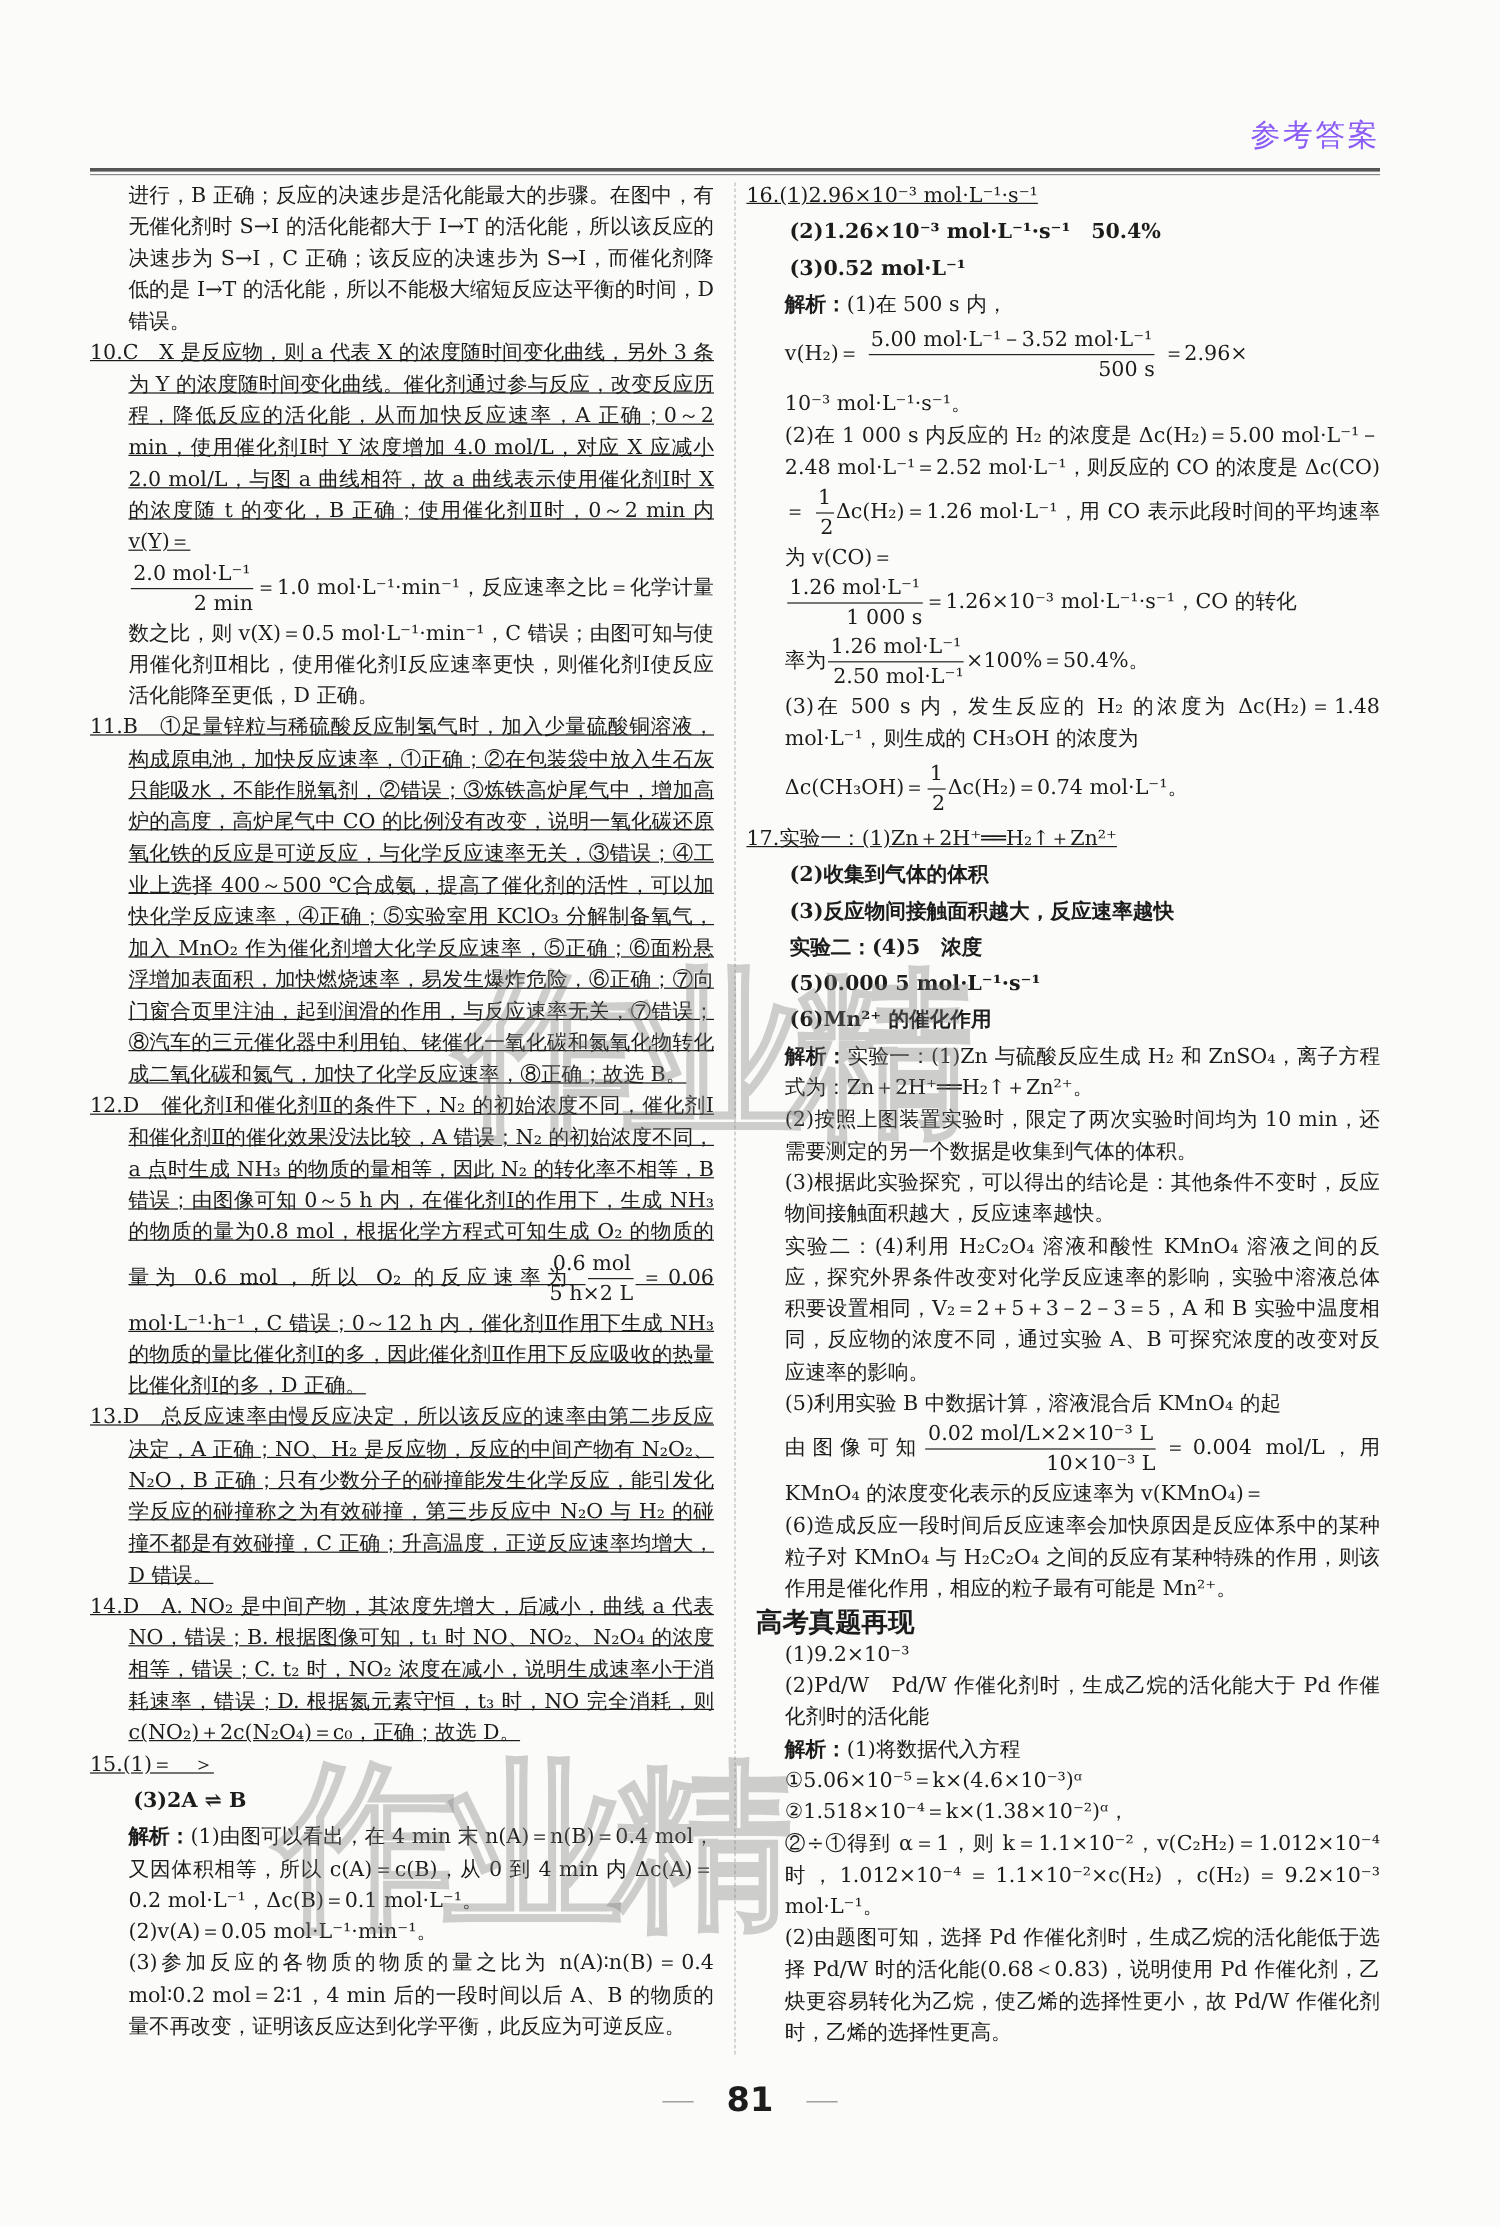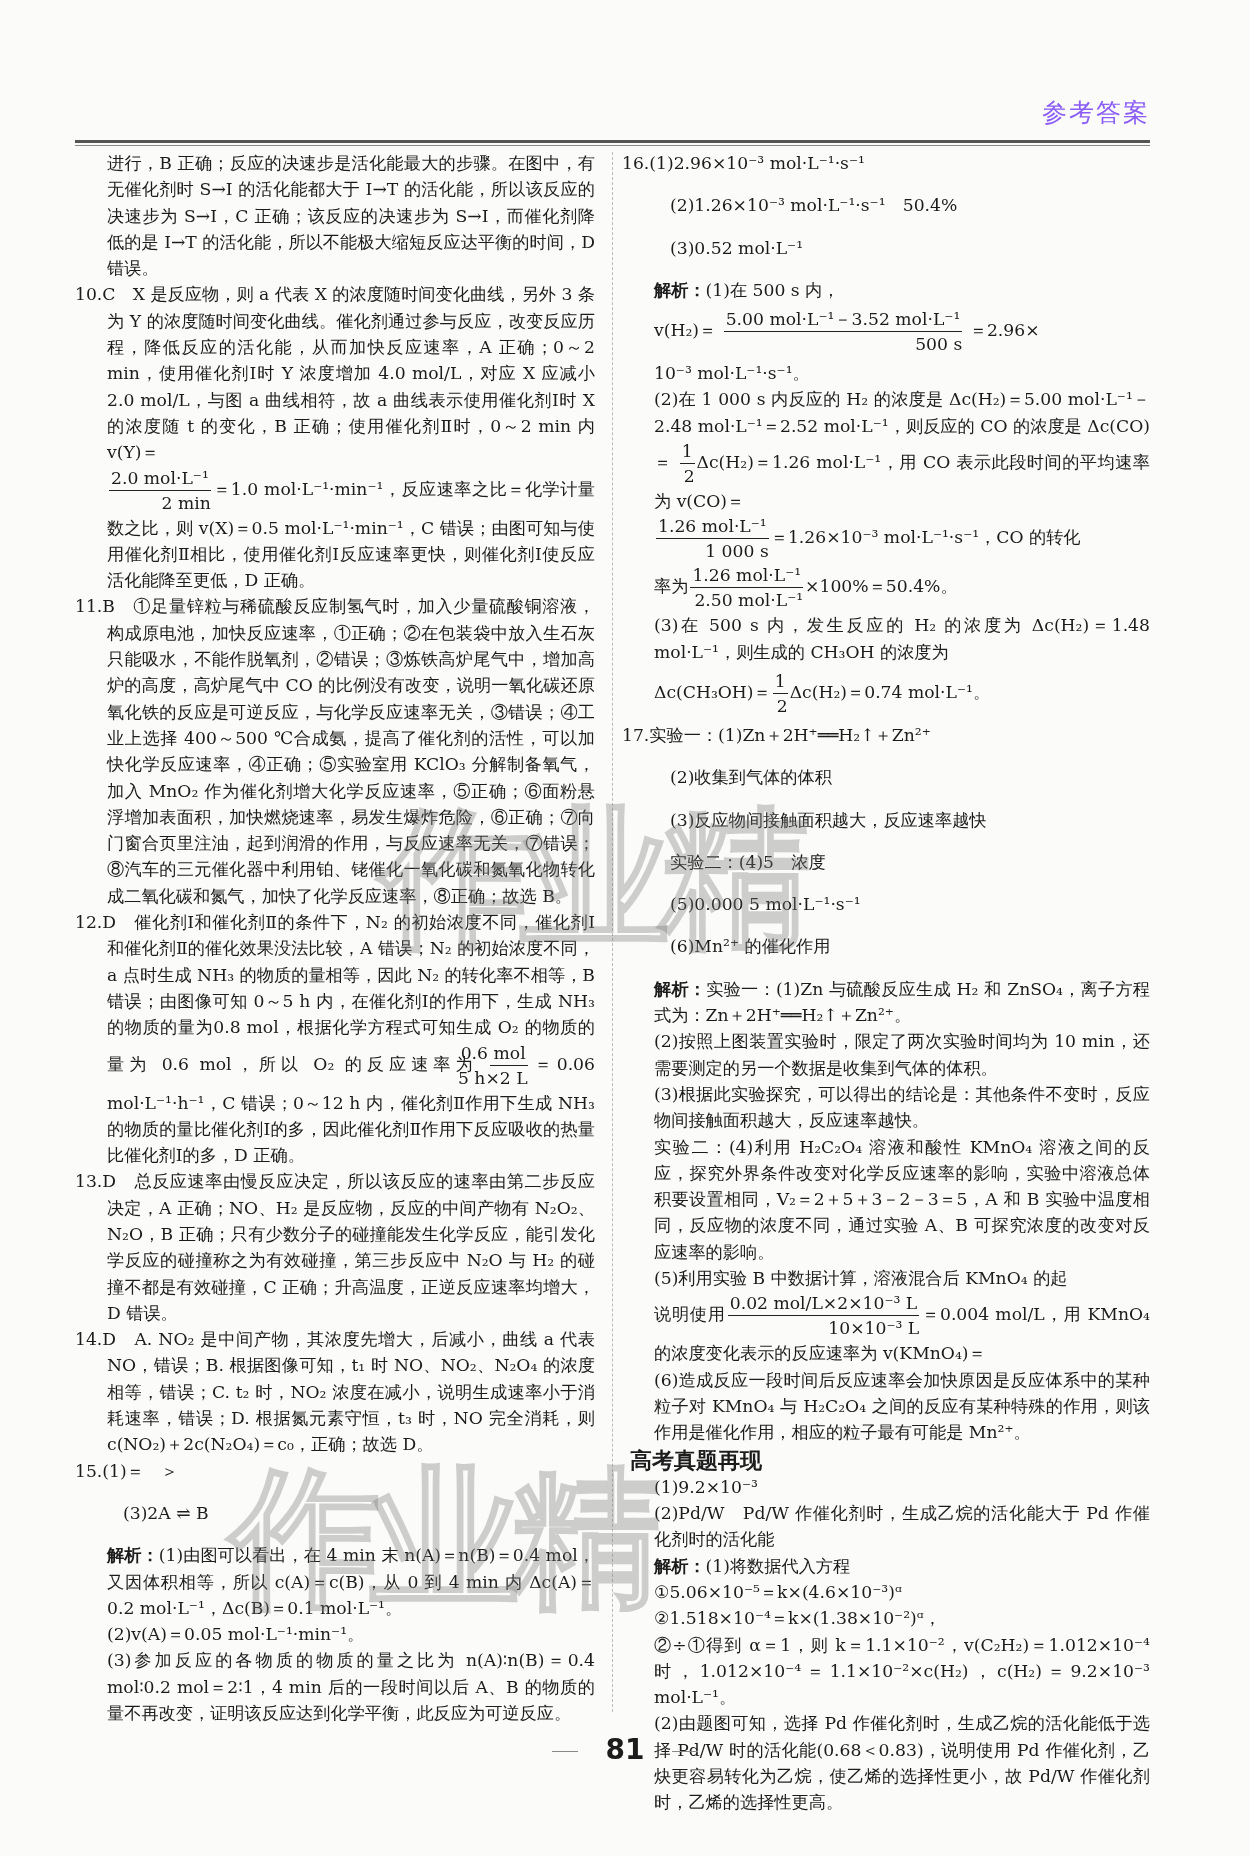--- a/index.html
+++ b/index.html
@@ -23,23 +23,23 @@
   .col {
     position: absolute; top: 150px;
     font-size: 17.2px; line-height: 26.3px;
   }
   .col-left { left: 75px; width: 520px; }
   .col-right { left: 622px; width: 528px; }
   .col-divider {
     position: absolute; left: 612px; top: 152px; height: 1560px;
     border-left: 1px dashed #bbb;
   }
-  .para { padding-left: 32px; text-indent: -32px; margin: 0; text-align: justify; }
+  .para { padding-left: 32px; text-indent: -32px; margin: 0; text-align: justify; text-decoration: underline; }
   .cont { padding-left: 32px; margin: 0; text-align: justify; }
-  .sub { padding-left: 32px; margin: 16px; }
+  .sub { padding-left: 32px; margin: 4px; font-weight: bold; }
   .bold { font-weight: bold; font-family: "DejaVu Sans", sans-serif; }
   .section-title {
     font-weight: bold; font-family: "DejaVu Sans", sans-serif;
     font-size: 22px; margin: 2px 0 0 0; padding-left: 8px;
   }
   .frac {
     display: inline-block; vertical-align: middle; text-align: right;
     margin: 0 2px;
   }
   .frac .n { display: block; border-bottom: 1px solid #222; padding: 0 2px; line-height: 24px; }
@@ -157,21 +157,21 @@
     <p class="sub">(5)0.000 5 mol·L⁻¹·s⁻¹</p>
     <p class="sub">(6)Mn²⁺ 的催化作用</p>
     <p class="cont">
       <span class="bold">解析：</span><span>实验一：(1)Zn 与硫酸反应生成 H₂ 和 ZnSO₄，离子方程式为：Zn＋2H⁺══H₂↑＋Zn²⁺。</span>
     </p>
     <p class="cont">(2)按照上图装置实验时，限定了两次实验时间均为 10 min，还需要测定的另一个数据是收集到气体的体积。</p>
     <p class="cont">(3)根据此实验探究，可以得出的结论是：其他条件不变时，反应物间接触面积越大，反应速率越快。</p>
     <p class="cont">实验二：(4)利用 H₂C₂O₄ 溶液和酸性 KMnO₄ 溶液之间的反应，探究外界条件改变对化学反应速率的影响，实验中溶液总体积要设置相同，V₂＝2＋5＋3－2－3＝5，A 和 B 实验中温度相同，反应物的浓度不同，通过实验 A、B 可探究浓度的改变对反应速率的影响。</p>
     <p class="cont">(5)利用实验 B 中数据计算，溶液混合后 KMnO₄ 的起</p>
     <p class="cont">
-      <span>说明使用</span><span class="frac">
+      <span>由图像可知</span><span class="frac">
         <span class="n">0.02 mol/L×2×10⁻³ L</span>
         <span class="d">10×10⁻³ L</span>
       </span><span>＝0.004 mol/L，用 KMnO₄ 的浓度变化表示的反应速率为 v(KMnO₄)＝</span>
     </p>
     <p class="cont">(6)造成反应一段时间后反应速率会加快原因是反应体系中的某种粒子对 KMnO₄ 与 H₂C₂O₄ 之间的反应有某种特殊的作用，则该作用是催化作用，相应的粒子最有可能是 Mn²⁺。</p>
   </div>
 
   <div>
     <p class="section-title">高考真题再现</p>
     <p class="cont">(1)9.2×10⁻³</p>

